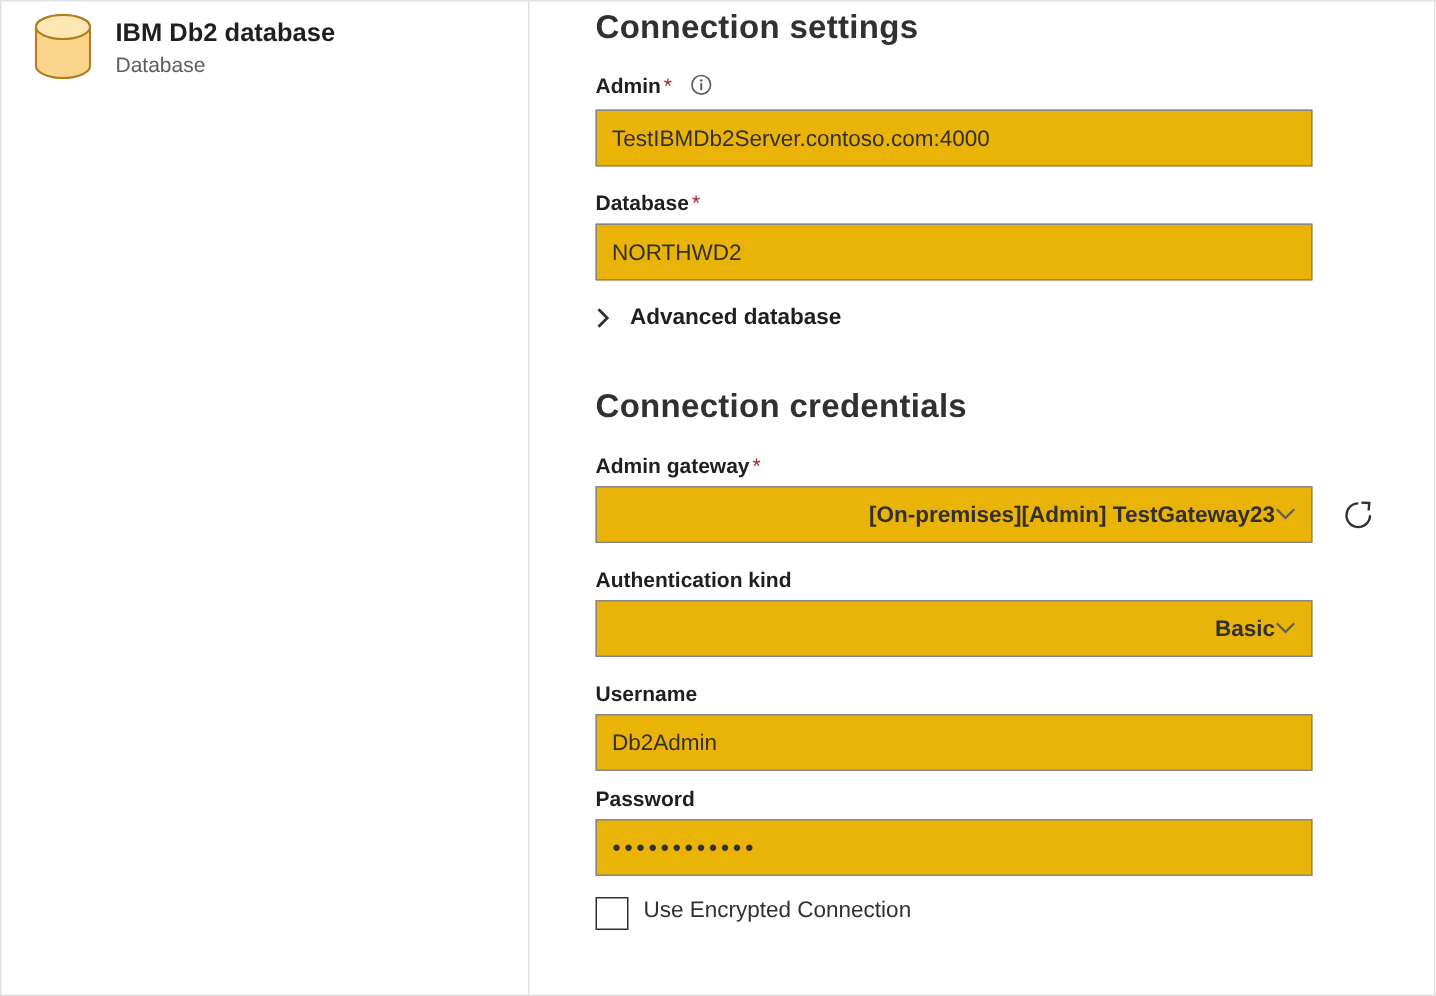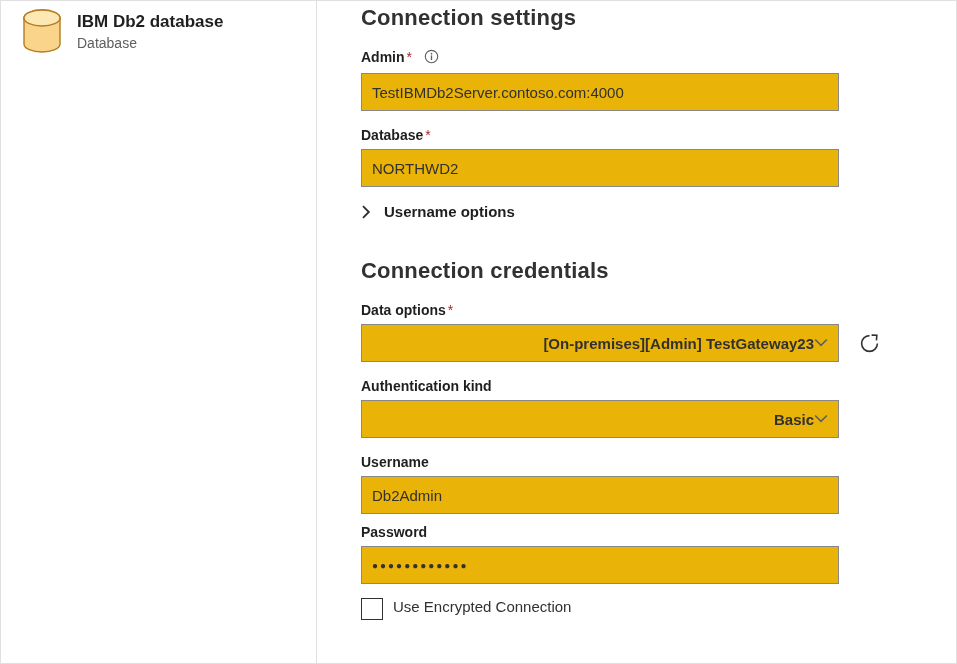--- a/index.html
+++ b/index.html
@@ -7,21 +7,21 @@
   body {
     font-family: "Segoe UI", -apple-system, BlinkMacSystemFont, sans-serif;
     width: 957px;
     height: 664px;
     background: #ffffff;
     border: 1px solid #e0e0e0;
     display: flex;
     color: #323130;
   }
   .left-panel {
-    width: 316px;
+    width: 352px;
     padding: 8px 12px 12px 20px;
     border-right: 1px solid #e0e0e0;
     display: flex;
     align-items: flex-start;
     gap: 14px;
   }
   .db-icon {
     flex-shrink: 0;
     width: 42px;
     height: 44px;
@@ -186,28 +186,28 @@
     <div class="field-label">
       <span>Database</span><span class="required-star">*</span>
     </div>
     <input class="text-input" type="text" value="NORTHWD2" style="">
   </div>
 
   <div class="advanced-row">
     <svg width="11" height="14" viewBox="0 0 8 12">
         <path d="M1 1 L6 6 L1 11" fill="none" stroke="#323130" stroke-width="1.6"></path>
       </svg>
-    <span class="advanced-text">Username options</span>
+    <span class="advanced-text">Advanced database</span>
   </div>
 
   <h2 class="section-heading second">Connection credentials</h2>
 
   <div class="field-block">
     <div class="field-label">
-      <span>Data options</span><span class="required-star">*</span>
+      <span>Admin gateway</span><span class="required-star">*</span>
     </div>
     <div class="select-row">
       <div class="select-box">
         <span class="select-value">[On-premises][Admin] TestGateway23</span>
         <svg class="chevron-down" width="14" height="10" viewBox="0 0 12 8">
             <path d="M1 1 L6 6 L11 1" fill="none" stroke="#605e5c" stroke-width="1.3"></path>
           </svg>
       </div>
       <div class="refresh-btn">
         <svg width="21" height="21" viewBox="0 0 20 20">

